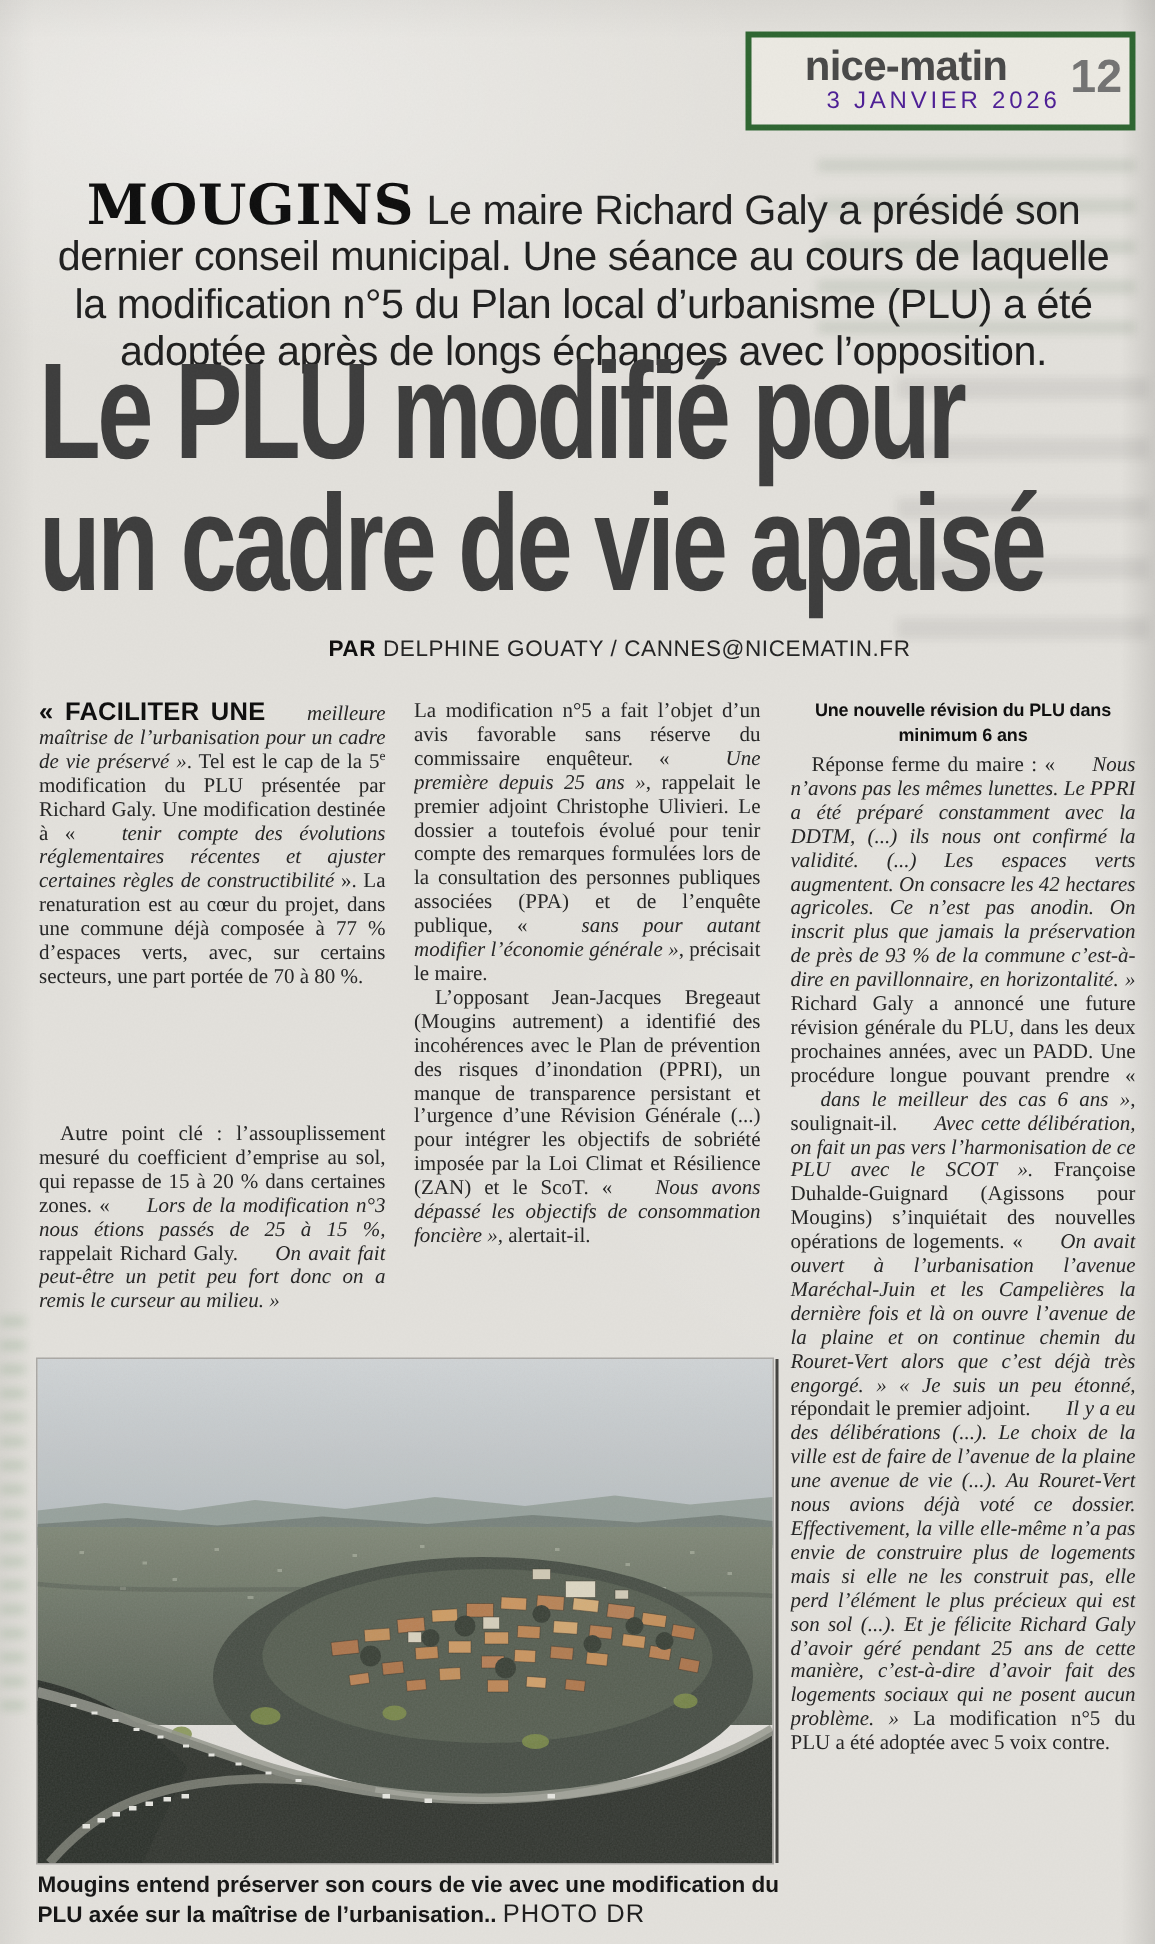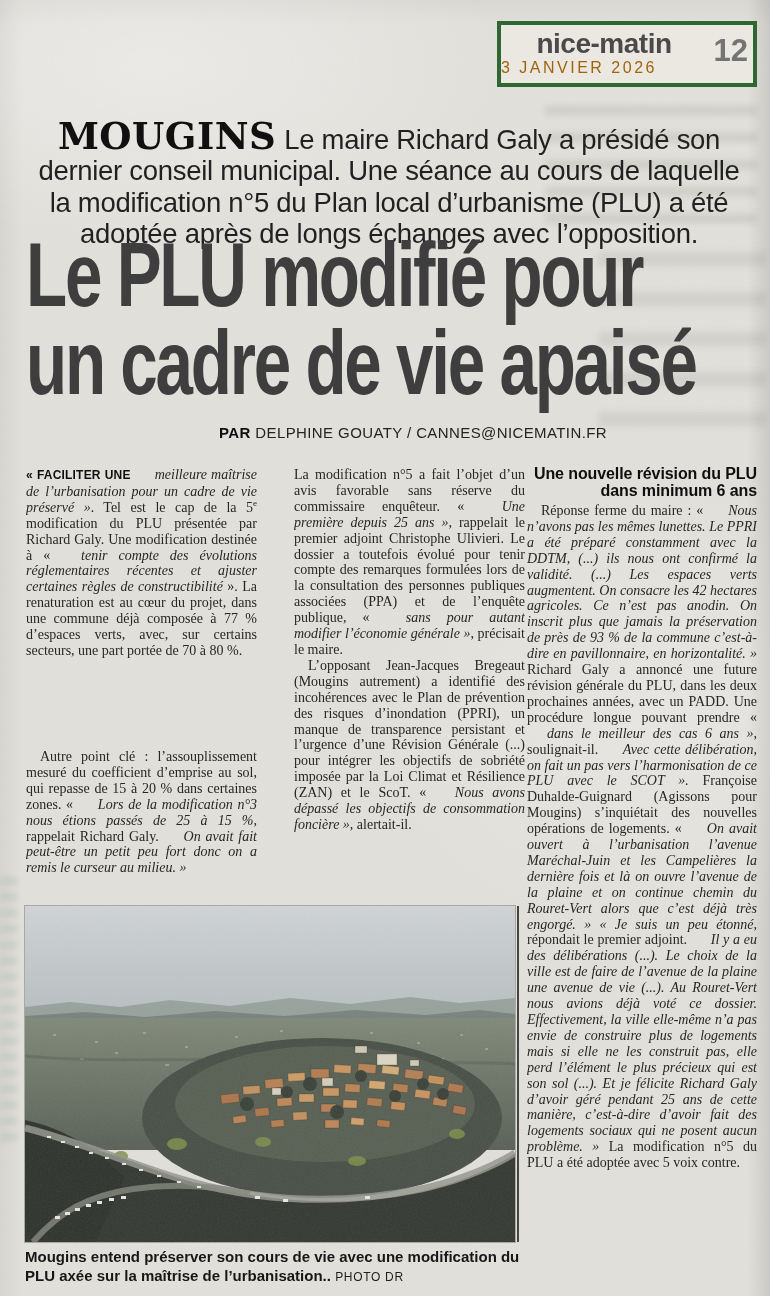--- a/index.html
+++ b/index.html
@@ -18,22 +18,22 @@
     background:repeating-linear-gradient(180deg, rgba(72,100,70,.13) 0 9px, rgba(0,0,0,0) 9px 27px);}
   .ghost-b{left:598px;top:252px;width:168px;height:176px;
     background:repeating-linear-gradient(180deg, rgba(70,70,70,.09) 0 14px, rgba(0,0,0,0) 14px 40px);}
   .ghost-c{left:0;top:878px;width:17px;height:270px;
     background:repeating-linear-gradient(180deg, rgba(60,120,60,.16) 0 6px, rgba(0,0,0,0) 6px 16px);}
   
   .masthead{left:497px;top:21px;width:252px;height:58px;border:4px solid #2d6530;background:#eceae3;}
   .brand{position:absolute;top:3px;left:0;right:46px;text-align:center;
          font-family:"Liberation Sans",sans-serif;font-weight:800;font-size:28px;
          letter-spacing:-.5px;color:#484848;}
-  .mdate{position:absolute;top:34px;left:0;right:46px;text-align:left;
-         font-family:"Liberation Sans",sans-serif;font-size:16px;letter-spacing:2.5px;color:#a16207;}
+  .mdate{position:absolute;top:34px;left:0;right:46px;text-align:right;
+         font-family:"Liberation Sans",sans-serif;font-size:16px;letter-spacing:2.5px;color:#4c1d95;}
   .pagenum{position:absolute;top:8px;right:5px;font-family:"Liberation Sans",sans-serif;
            font-weight:900;font-size:31px;color:#737373;}
   
   .kicker{left:27px;top:93px;width:724px;font-family:"Liberation Sans",sans-serif;
           font-size:27.5px;line-height:31.5px;letter-spacing:-.3px;color:#1e1e1e;text-align:center;}
   .kicker-label{font-family:"DejaVu Serif",serif;font-weight:700;font-size:37px;
                 letter-spacing:.5px;color:#0d0d0d;padding-right:8px;}
   
   .headline{left:26px;top:231px;margin:0;}
   .headline span{display:block;white-space:nowrap;font-family:"Liberation Sans",sans-serif;
@@ -43,34 +43,34 @@
   .byline{left:0;top:424px;width:770px;text-align:center;font-family:"Liberation Sans",sans-serif;
           font-size:15px;letter-spacing:.4px;color:#222;padding-left:28px;}
   .byline b{font-weight:800;color:#0d0d0d;}
   
   .body-col{position:absolute;width:231px;font-size:14px;line-height:15.9px;
             text-align:justify;color:#242424;hyphens:auto;}
   .body-col p{margin:0;}
   .ind{text-indent:14px;}
   .sg-r{font-style:normal;}
   .sg-i{font-style:italic;margin-left:20px;}
-  .sg-lead{font-family:"Liberation Sans",sans-serif;font-weight:800;font-size:12px;
+  .sg-lead{font-family:"Liberation Sans",sans-serif;font-weight:800;font-size:17px;
            letter-spacing:.2px;color:#0d0d0d;}
   .sg-sup{vertical-align:super;font-size:9px;line-height:0;}
   .subhead{position:absolute;width:231px;font-family:"Liberation Sans",sans-serif;
            font-weight:800;font-size:14.5px;line-height:17px;color:#0c0c0c;letter-spacing:-.1px;}
-  .subhead-in{font-family:"Liberation Sans",sans-serif;font-weight:800;font-size:16px;
-              line-height:17px;color:#0c0c0c;letter-spacing:-.1px;text-align:right;text-indent:0;
+  .subhead-in{font-family:"Liberation Sans",sans-serif;font-weight:800;font-size:12px;
+              line-height:17px;color:#0c0c0c;letter-spacing:-.1px;text-align:center;text-indent:0;
               display:block;margin-bottom:4px;}
   
   .photo{left:25px;top:906px;width:490px;height:336px;outline:1px solid rgba(0,0,0,.25);}
   .photo-rule{left:517px;top:906px;width:2px;height:336px;background:#42423f;}
   .caption{left:25px;top:1247px;width:496px;font-family:"Liberation Sans",sans-serif;
            font-weight:700;font-size:15px;line-height:19px;color:#141414;}
-  .credit{font-weight:400;font-size:12px;letter-spacing:.7px;color:#1c1c1c;}
+  .credit{font-weight:400;font-size:17px;letter-spacing:.7px;color:#1c1c1c;}
   .grain{position:absolute;left:0;top:0;pointer-events:none;}
 </style>
 </head>
 <body>
 
 <div id="page">
 
   <div class="ghost ghost-a"></div>
   <div class="ghost ghost-b"></div>
   <div class="ghost ghost-c"></div>
@@ -86,21 +86,21 @@
   <h1 class="abs headline">
     <span>Le PLU modifié pour</span>
     <span>un cadre de vie apaisé</span>
   </h1>
 
   <div class="abs byline"><b>PAR</b><span> DELPHINE GOUATY / CANNES@NICEMATIN.FR</span></div>
 
   <div class="body-col" style="left:26px;top:467px;height:232px;overflow:hidden"><span class="sg-lead">« FACILITER UNE </span><span class="sg-i">meilleure maîtrise de l’urbanisation pour un cadre de vie préservé »</span><span class="sg-r">. Tel est le cap de la 5</span><span class="sg-sup">e</span><span class="sg-r"> modification du PLU présentée par Richard Galy. Une modification destinée à « </span><span class="sg-i">tenir compte des évolutions réglementaires récentes et ajuster certaines règles de constructibilité </span><span class="sg-r">». La renaturation est au cœur du projet, dans une commune déjà composée à 77 % d’espaces verts, avec, sur certains secteurs, une part portée de 70 à 80 %.</span></div>
   <div class="body-col ind" style="left:26px;top:749px;height:150px;overflow:hidden"><span class="sg-r">Autre point clé : l’assouplissement mesuré du coefficient d’emprise au sol, qui repasse de 15 à 20 % dans certaines zones. « </span><span class="sg-i">Lors de la modification n°3 nous étions passés de 25 à 15 %, </span><span class="sg-r">rappelait Richard Galy. </span><span class="sg-i">On avait fait peut-être un petit peu fort donc on a remis le curseur au milieu. »</span></div>
 
-  <div class="body-col" style="left:294px;top:467px;height:436px;overflow:hidden">
+  <div class="body-col" style="left:276px;top:467px;height:436px;overflow:hidden">
     <p><span class="sg-r">La modification n°5 a fait l’objet d’un avis favorable sans réserve du commissaire enquêteur. « </span><span class="sg-i">Une première depuis 25 ans »</span><span class="sg-r">, rappelait le premier adjoint Christophe Ulivieri. Le dossier a toutefois évolué pour tenir compte des remarques formulées lors de la consultation des personnes publiques associées (PPA) et de l’enquête publique, « </span><span class="sg-i">sans pour autant modifier l’économie générale »</span><span class="sg-r">, précisait le maire.</span></p>
     <p class="ind"><span class="sg-r">L’opposant Jean-Jacques Bregeaut (Mougins autrement) a identifié des incohérences avec le Plan de prévention des risques d’inondation (PPRI), un manque de transparence persistant et l’urgence d’une Révision Générale (...) pour intégrer les objectifs de sobriété imposée par la Loi Climat et Résilience (ZAN) et le ScoT. « </span><span class="sg-i">Nous avons dépassé les objectifs de consommation foncière »</span><span class="sg-r">, alertait-il.</span></p>
   </div>
 
   <div class="body-col" style="left:527px;top:465px;width:230px;height:826px;overflow:hidden">
     <span class="subhead-in">Une nouvelle révision du PLU dans minimum 6 ans</span>
     <p class="ind"><span class="sg-r">Réponse ferme du maire : « </span><span class="sg-i">Nous n’avons pas les mêmes lunettes. Le PPRI a été préparé constamment avec la DDTM, (...) ils nous ont confirmé la validité. (...) Les espaces verts augmentent. On consacre les 42 hectares agricoles. Ce n’est pas anodin. On inscrit plus que jamais la préservation de près de 93 % de la commune c’est-à-dire en pavillonnaire, en horizontalité. » </span><span class="sg-r">Richard Galy a annoncé une future révision générale du PLU, dans les deux prochaines années, avec un PADD. Une procédure longue pouvant prendre « </span><span class="sg-i">dans le meilleur des cas 6 ans »</span><span class="sg-r">, soulignait-il. </span><span class="sg-i">Avec cette délibération, on fait un pas vers l’harmonisation de ce PLU avec le SCOT ».</span><span class="sg-r"> Françoise Duhalde-Guignard (Agissons pour Mougins) s’inquiétait des nouvelles opérations de logements. « </span><span class="sg-i">On avait ouvert à l’urbanisation l’avenue Maréchal-Juin et les Campelières la dernière fois et là on ouvre l’avenue de la plaine et on continue chemin du Rouret-Vert alors que c’est déjà très engorgé. » « Je suis un peu étonné, </span><span class="sg-r">répondait le premier adjoint. </span><span class="sg-i">Il y a eu des délibérations (...). Le choix de la ville est de faire de l’avenue de la plaine une avenue de vie (...). Au Rouret-Vert nous avions déjà voté ce dossier. Effectivement, la ville elle-même n’a pas envie de construire plus de logements mais si elle ne les construit pas, elle perd l’élément le plus précieux qui est son sol (...). Et je félicite Richard Galy d’avoir géré pendant 25 ans de cette manière, c’est-à-dire d’avoir fait des logements sociaux qui ne posent aucun problème. »</span><span class="sg-r"> La modification n°5 du PLU a été adoptée avec 5 voix contre.</span></p>
   </div>
 
   <figure class="abs photo" style="margin:0">

